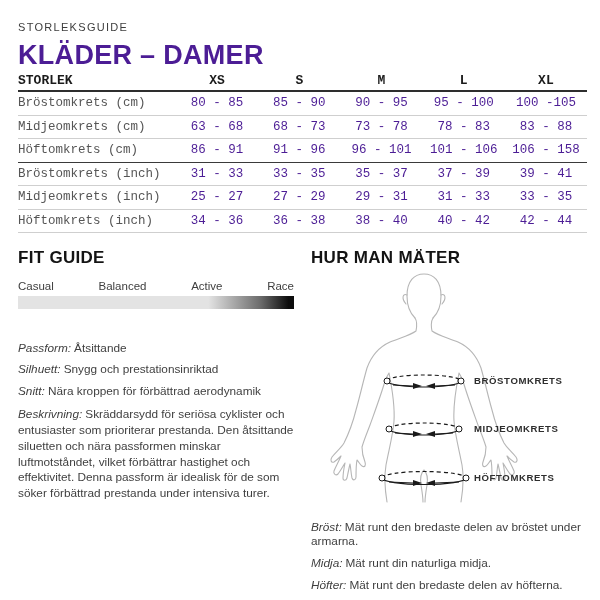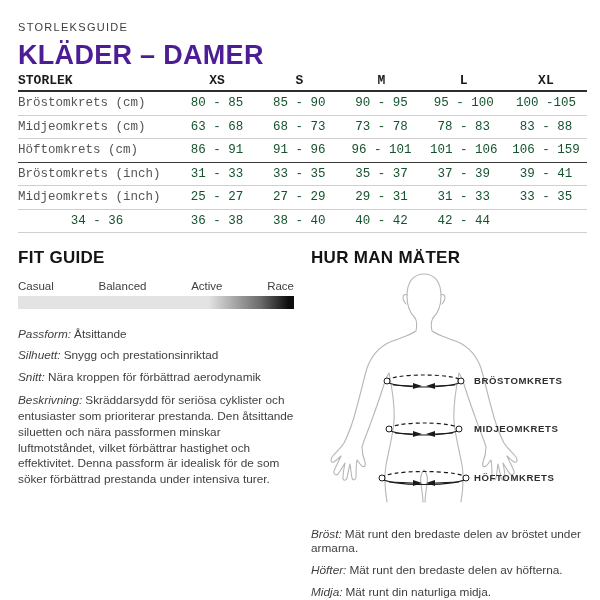--- a/index.html
+++ b/index.html
@@ -23,43 +23,43 @@
   .trow {
     display: grid;
     grid-template-columns: 158px repeat(5, 1fr);
     align-items: center;
     height: 23.5px;
     border-bottom: 1px solid #cfcfcf;
   }
   .trow.head { height: 21px; border-bottom: 2px solid #2e2e2e; }
   .trow.head .cell { font-weight: 700; font-size: 13px; color: #1b1b1b; }
   .trow.cm-last { border-bottom: 1.8px solid #3a3a3a; }
-  .cell { font-size: 12.5px; color: #14532d; text-align: center; white-space: nowrap; }
+  .cell { font-size: 12.5px; color: #4c1d95; text-align: center; white-space: nowrap; }
   .cell.lbl { text-align: left; color: #555; }
 
   
   .columns { display: flex; margin-top: 15px; }
   .col-left { width: 276px; flex: none; }
   .col-right { flex: 1; padding-left: 17px; }
 
   h2.sec-title { font-size: 17px; font-weight: 800; color: #141414; letter-spacing: 0.3px; }
 
   .scale-labels { display: flex; justify-content: space-between; margin-top: 12px; }
   .scale-labels span { font-size: 11.5px; color: #3e3e3e; }
   .scale-bar { height: 13px; margin-top: 4px; }
 
-  .fit-attrs { margin-top: 18px; }
+  .fit-attrs { margin-top: 32px; }
   .attr-line { font-size: 11.8px; color: #3f3f3f; margin-bottom: 5.5px; line-height: 1.35; }
   .attr-line .it { font-style: italic; }
   .attr-line .val { margin-left: 3px; }
   .attr-line.desc { margin-top: 7px; }
 
   
   .diagram-wrap { margin-top: 1px; font-weight: bold; }
-  .instructions { margin-top: 20px; }
+  .instructions { margin-top: 13px; }
   .instr-line { font-size: 11.8px; color: #3f3f3f; margin-bottom: 8px; line-height: 1.2; }
   .instr-line .it { font-style: italic; }
   .instr-line .val { margin-left: 3px; }
 
   svg text.ring-label {
     font-family: "Liberation Sans", "DejaVu Sans", sans-serif;
     font-size: 9.6px; letter-spacing: 0.6px; fill: #2e2e2e;
   }
 </style>
 </head>
@@ -100,21 +100,21 @@
       <div class="cell">78 - 83</div>
       <div class="cell">83 - 88</div>
     </div>
 
     <div class="trow cm-last">
       <div class="cell lbl">Höftomkrets (cm)</div>
       <div class="cell">86 - 91</div>
       <div class="cell">91 - 96</div>
       <div class="cell">96 - 101</div>
       <div class="cell">101 - 106</div>
-      <div class="cell">106 - 159</div>
+      <div class="cell">106 - 158</div>
     </div>
 
     <div class="trow">
       <div class="cell lbl">Bröstomkrets  (inch)</div>
       <div class="cell">31 - 33</div>
       <div class="cell">33 - 35</div>
       <div class="cell">35 - 37</div>
       <div class="cell">37 - 39</div>
       <div class="cell">39 - 41</div>
     </div>
@@ -122,20 +122,21 @@
     <div class="trow">
       <div class="cell lbl">Midjeomkrets (inch)</div>
       <div class="cell">25 - 27</div>
       <div class="cell">27 - 29</div>
       <div class="cell">29 - 31</div>
       <div class="cell">31 - 33</div>
       <div class="cell">33 - 35</div>
     </div>
 
     <div class="trow">
+      <div class="cell lbl">Höftomkrets (inch)</div>
       <div class="cell">34 - 36</div>
       <div class="cell">36 - 38</div>
       <div class="cell">38 - 40</div>
       <div class="cell">40 - 42</div>
       <div class="cell">42 - 44</div>
     </div>
   </div>
 
   <div class="columns">
 
@@ -207,19 +208,19 @@
             <polygon points="124,211 115,214 124,217" fill="#1a1a1a" stroke="none"></polygon>
             <circle cx="71" cy="209" r="3" fill="#ffffff" stroke-width="1"></circle>
             <circle cx="155" cy="209" r="3" fill="#ffffff" stroke-width="1"></circle>
           </g>
           <text class="ring-label" x="163" y="212">HÖFTOMKRETS</text>
         </svg>
       </div>
 
       <div class="instructions">
         <p class="instr-line"><span class="it">Bröst:</span><span class="val">Mät runt den bredaste delen av bröstet under armarna.</span></p>
+        <p class="instr-line"><span class="it">Midja:</span><span class="val">Mät runt din naturliga midja.</span></p>
         <p class="instr-line"><span class="it">Höfter:</span><span class="val">Mät runt den bredaste delen av höfterna.</span></p>
-        <p class="instr-line"><span class="it">Midja:</span><span class="val">Mät runt din naturliga midja.</span></p>
       </div>
     </div>
 
   </div>
 </div>
 
 </body></html>

